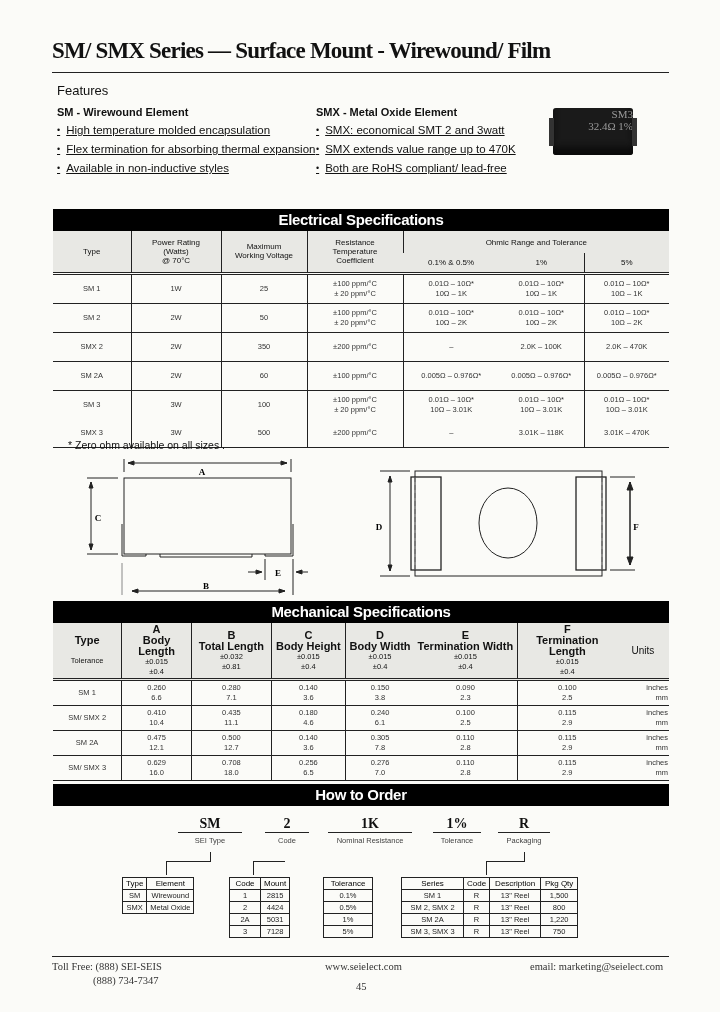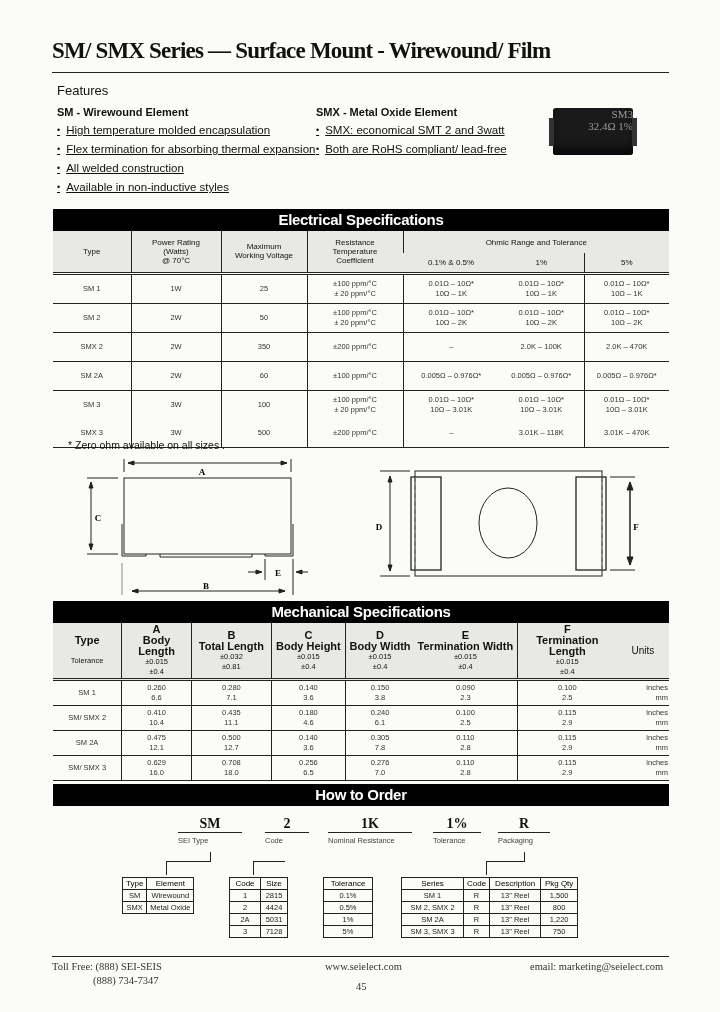--- a/index.html
+++ b/index.html
@@ -29,47 +29,47 @@
   .mtable{left:53px;top:623px;width:616px;font-size:7.5px;color:#333;}
   .mtable th{background:#e8e8e4;color:#111;font-weight:normal;border-left:1px solid #222;line-height:10px;}
   .mtable th .big{font-size:11px;font-weight:bold;line-height:11px;}
   .mtable th .tol{font-size:7.5px;}
   .mtable td{text-align:center;border-left:1px solid #222;border-top:1px solid #222;height:22px;line-height:10px;}
   .mtable td:first-child,.mtable th:first-child{border-left:none;}
   .mtable tr.first td{border-top:3px double #222;}
   .mtable tr:last-child td{border-bottom:1.5px solid #222;}
   .mtable .nobl{border-left:none !important;}
   .code-big{font-family:"Liberation Serif",serif;font-weight:bold;font-size:14px;text-align:center;}
-  .code-lbl{font-size:7.5px;color:#444;border-top:1px solid #222;padding-top:3px;}
+  .code-lbl{font-size:7.5px;color:#444;text-align:center;border-top:1px solid #222;padding-top:3px;}
   .otab{font-size:7.5px;color:#222;}
   .otab td,.otab th{border:1px solid #222;text-align:center;padding:0 3px;height:11px;line-height:11px;}
   .otab th{font-weight:normal;color:#000;font-size:8px;}
   .line{background:#222;}
   .footer{font-family:"Liberation Serif",serif;font-size:10.5px;color:#333;}
 </style>
 </head>
 <body>
 
 <div class="abs title">SM/ SMX Series — Surface Mount - Wirewound/ Film</div>
 <div class="abs title-rule"></div>
 
 <div class="abs features-h">Features</div>
 <div class="abs" style="left:57px;top:106px;">
   <div class="sub-h">SM - Wirewound Element</div>
   <ul class="blist" style="margin-top:3px;">
     <li>High temperature molded encapsulation</li>
     <li>Flex termination for absorbing thermal expansion</li>
-    <li>All welded construction</li>
     <li>Available in non-inductive styles</li>
   </ul>
 </div>
 <div class="abs" style="left:316px;top:106px;">
   <div class="sub-h">SMX - Metal Oxide Element</div>
   <ul class="blist" style="margin-top:3px;">
     <li>SMX: economical SMT 2 and 3watt</li>
+    <li>SMX extends value range up to 470K</li>
     <li>Both are RoHS compliant/ lead-free</li>
   </ul>
 </div>
 <div class="abs photo">
   <div class="term" style="left:-4px;"></div>
   <div class="term" style="right:-4px;"></div>
   <div class="lbl">SM3</div>
   <div class="lbl">32.4Ω 1%</div>
 </div>
 
@@ -356,21 +356,21 @@
         <td>SMX</td>
         <td>Metal Oxide</td>
       </tr>
 </tbody>
   </table>
 
 <table class="abs otab" style="left:229px;top:877px;">
   <tbody>
       <tr>
         <th style="width:24px;">Code</th>
-        <th style="width:20px;">Size</th>
+        <th style="width:20px;">Mount</th>
       </tr>
   <tr>
         <td>1</td>
         <td>2815</td>
       </tr>
   <tr>
         <td>2</td>
         <td>4424</td>
       </tr>
   <tr>

